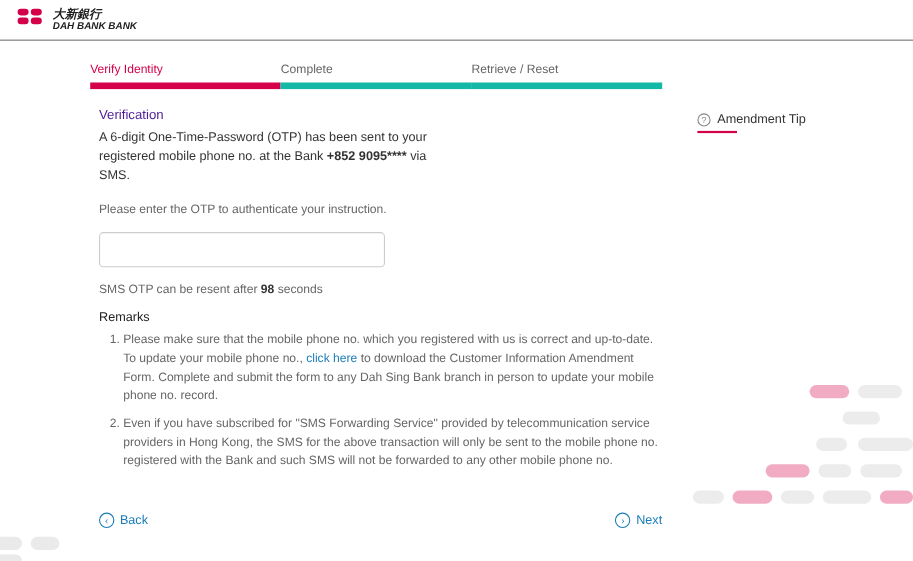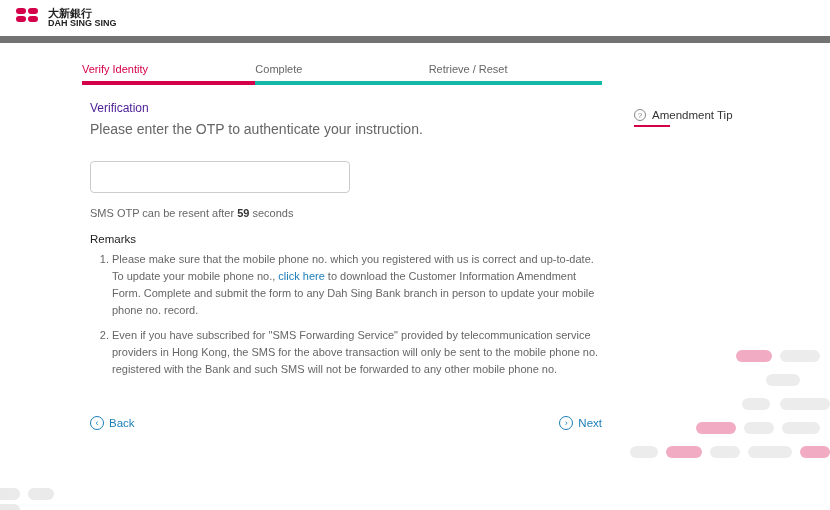--- a/index.html
+++ b/index.html
@@ -8,22 +8,23 @@
       background: #ffffff;
       width: 830px;
       height: 510px;
       overflow: hidden;
       position: relative;
     }
     .header {
       display: flex;
       align-items: flex-end;
       padding: 8px 16px;
-      border-bottom: 7px solid #737373;
+      border-bottom: 1px solid #737373;
       gap: 8px;
+      font-style: italic;
     }
     .logo-icon {
       width: 24px;
       height: 20px;
       display: flex;
       flex-direction: column;
       gap: 2px;
     }
     .logo-row { display: flex; gap: 2px; }
     .logo-dot {
@@ -48,44 +49,44 @@
     }
     .steps {
       display: flex;
       gap: 0;
       margin-bottom: 16px;
     }
     .step {
       flex: 1;
       font-size: 11px;
       padding-bottom: 6px;
-      border-bottom: 4px solid #14b8a6;
+      border-bottom: 6px solid #14b8a6;
       color: #666;
     }
     .step.active {
       color: #d5004a;
       border-bottom-color: #d5004a;
     }
     .section-title {
       font-size: 12px;
       color: #4c1d95;
       margin-bottom: 6px;
     }
     .otp-msg {
       font-size: 11.5px;
       color: #333;
       line-height: 1.5;
       margin-bottom: 16px;
       max-width: 310px;
     }
     .otp-msg b { font-weight: bold; }
     .otp-prompt {
-      font-size: 14px;
-      color: #666;
-      margin-bottom: 24px;
+      font-size: 11px;
+      color: #666;
+      margin-bottom: 14px;
     }
     .otp-input {
       width: 260px;
       height: 32px;
       border: 1px solid #ccc;
       border-radius: 4px;
       padding: 0 8px;
       font-size: 12px;
       margin-bottom: 14px;
     }
@@ -204,41 +205,44 @@
         <div class="logo-dot"></div>
         <div class="logo-dot"></div>
       </div>
     <div class="logo-row">
         <div class="logo-dot"></div>
         <div class="logo-dot"></div>
       </div>
   </div>
   <div>
     <div class="logo-text logo-cn">大新銀行</div>
-    <div class="logo-text">DAH SING SING</div>
+    <div class="logo-text">DAH BANK BANK</div>
   </div>
 </div>
 
 <div class="main-wrapper">
   <div class="content">
 
     <div class="steps">
       <div class="step active">Verify Identity</div>
       <div class="step">Complete</div>
       <div class="step">Retrieve / Reset</div>
     </div>
 
     <div style="padding-left:8px;">
       <div class="section-title">Verification</div>
+      <div class="otp-msg">
+        <span>A 6-digit One-Time-Password (OTP) has been sent to your registered mobile phone no. at the Bank </span><b>+852 9095****</b><span> via SMS.</span>
+      </div>
 
       <div class="otp-prompt">Please enter the OTP to authenticate your instruction.</div>
       <input class="otp-input" type="text" value="" style="">
 
       <div class="resend">
-        <span>SMS OTP can be resent after </span><b>59</b><span> seconds</span>
+        <span>SMS OTP can be resent after </span><b>98</b><span> seconds</span>
       </div>
 
       <div class="remarks-title">Remarks</div>
       <ol class="remarks-list">
         <li>
           <span>Please make sure that the mobile phone no. which you registered with us is correct and up-to-date. To update your mobile phone no., </span><a href="#">click here</a><span> to download the Customer Information Amendment Form. Complete and submit the form to any Dah Sing Bank branch in person to update your mobile phone no. record.</span>
         </li>
         <li>
           <span>Even if you have subscribed for "SMS Forwarding Service" provided by telecommunication service providers in Hong Kong, the SMS for the above transaction will only be sent to the mobile phone no. registered with the Bank and such SMS will not be forwarded to any other mobile phone no.</span>
         </li>

